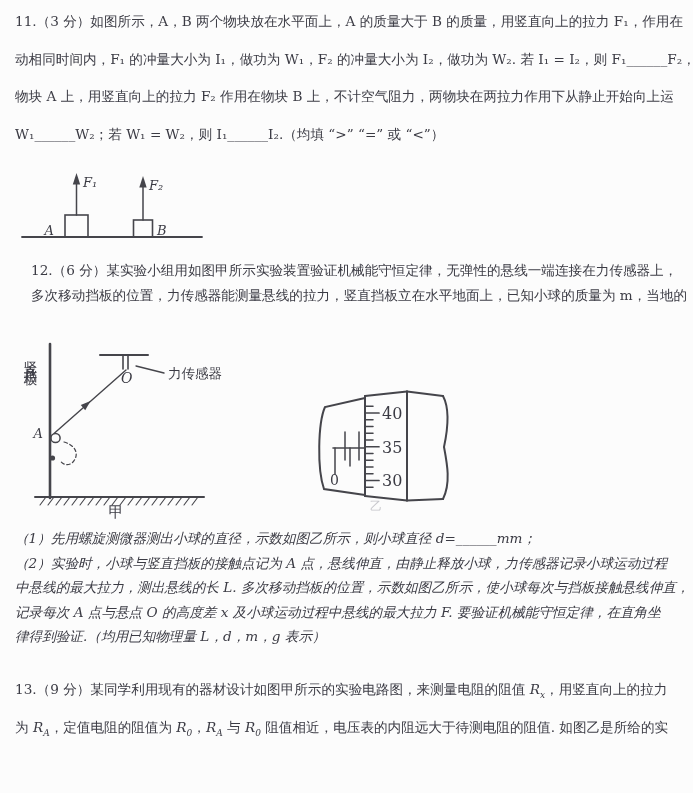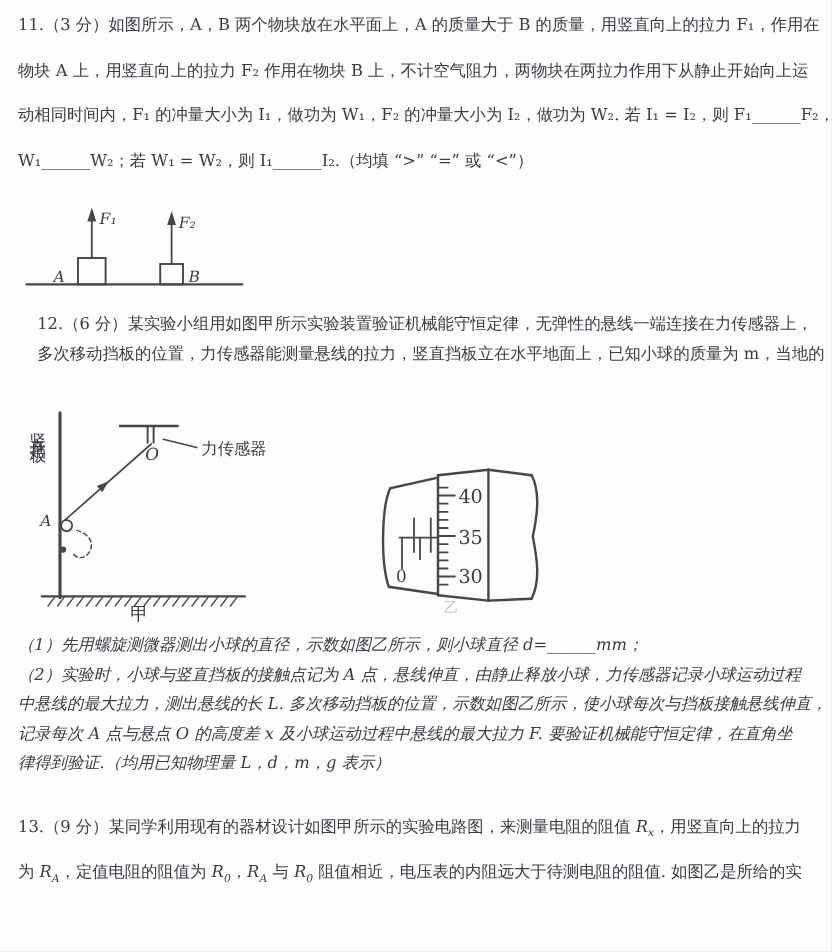--- a/index.html
+++ b/index.html
@@ -27,22 +27,22 @@
   svg text { font-family:"DejaVu Serif","Liberation Serif",serif; }
   .it { font-style:italic; }
 </style>
 </head>
 <body>
 
 <div class="page">
 
   <div id="q11-text" class="textblock lh38" style="top:3px">
     <div class="line">11.（3 分）如图所示，A，B 两个物块放在水平面上，A 的质量大于 B 的质量，用竖直向上的拉力 F₁，作用在</div>
+    <div class="line">动相同时间内，F₁ 的冲量大小为 I₁，做功为 W₁，F₂ 的冲量大小为 I₂，做功为 W₂. 若 I₁ = I₂，则 F₁______F₂，</div>
     <div class="line">物块 A 上，用竖直向上的拉力 F₂ 作用在物块 B 上，不计空气阻力，两物块在两拉力作用下从静止开始向上运</div>
-    <div class="line">动相同时间内，F₁ 的冲量大小为 I₁，做功为 W₁，F₂ 的冲量大小为 I₂，做功为 W₂. 若 I₁ = I₂，则 F₁______F₂，</div>
     <div class="line">W₁______W₂；若 W₁ = W₂，则 I₁______I₂.（均填 “&gt;” “=” 或 “&lt;”）</div>
   </div>
 
   <svg id="fig-blocks" style="left:10px; top:160px;" width="300" height="85" viewBox="0 0 300 85">
     <g stroke="#45454b" fill="none" stroke-linecap="round">
       <line x1="12" y1="77" x2="192" y2="77" stroke-width="1.8"></line>
       <rect x="55" y="55" width="23" height="22" stroke-width="1.6"></rect>
       <rect x="123.5" y="60" width="19" height="17" stroke-width="1.6"></rect>
       <line x1="66.5" y1="55" x2="66.5" y2="23" stroke-width="1.5"></line>
       <line x1="133" y1="60" x2="133" y2="26" stroke-width="1.5"></line>

